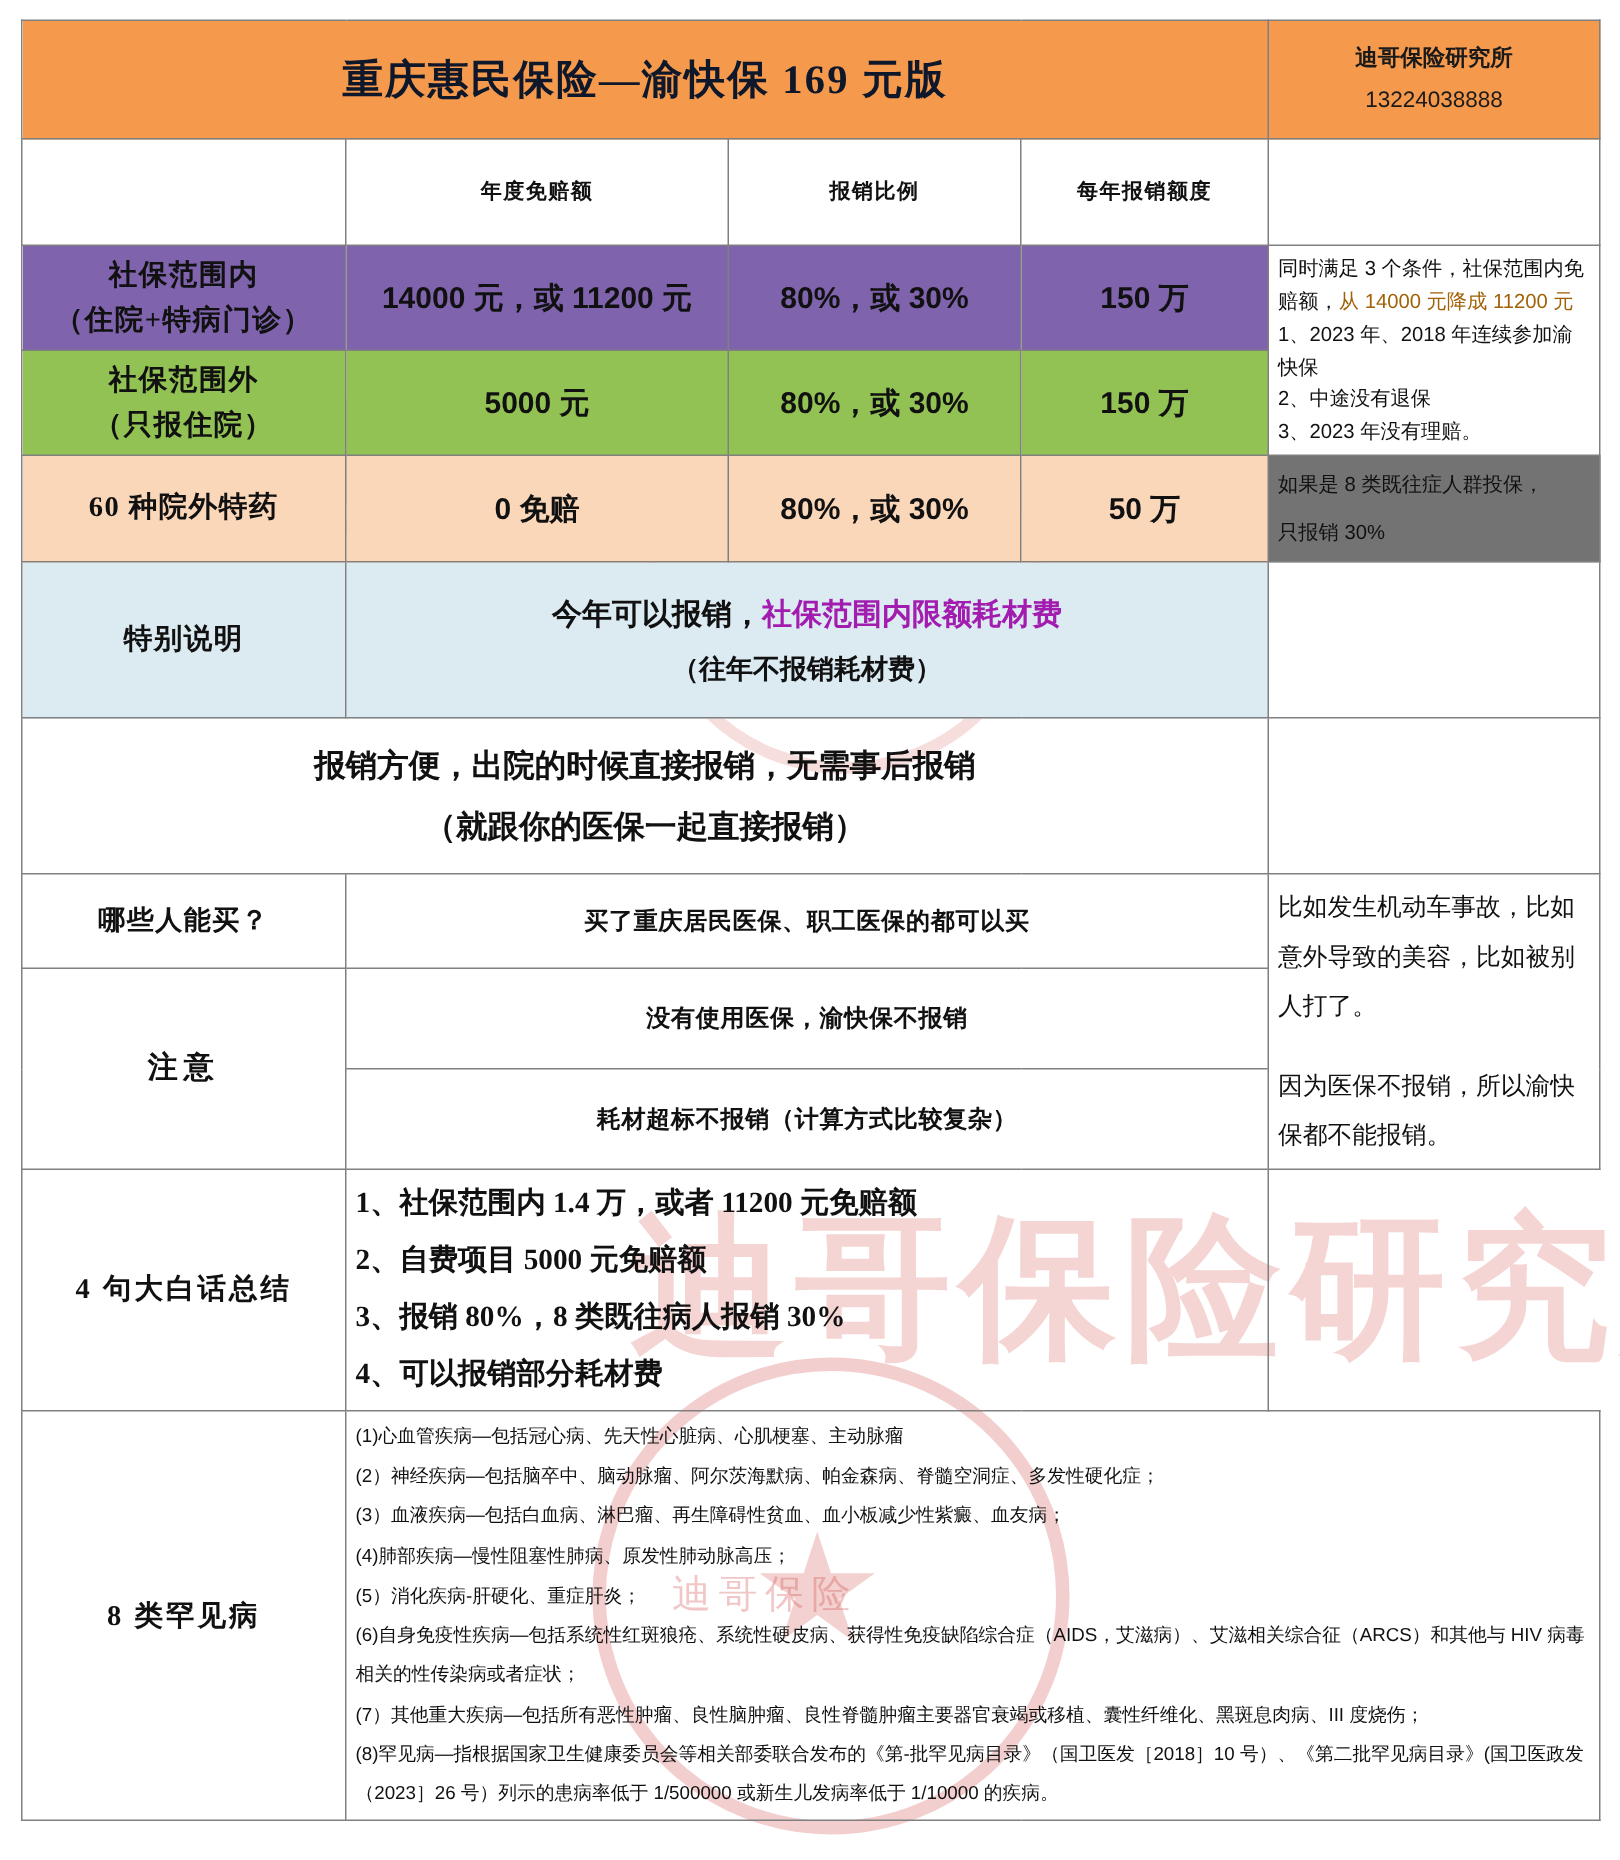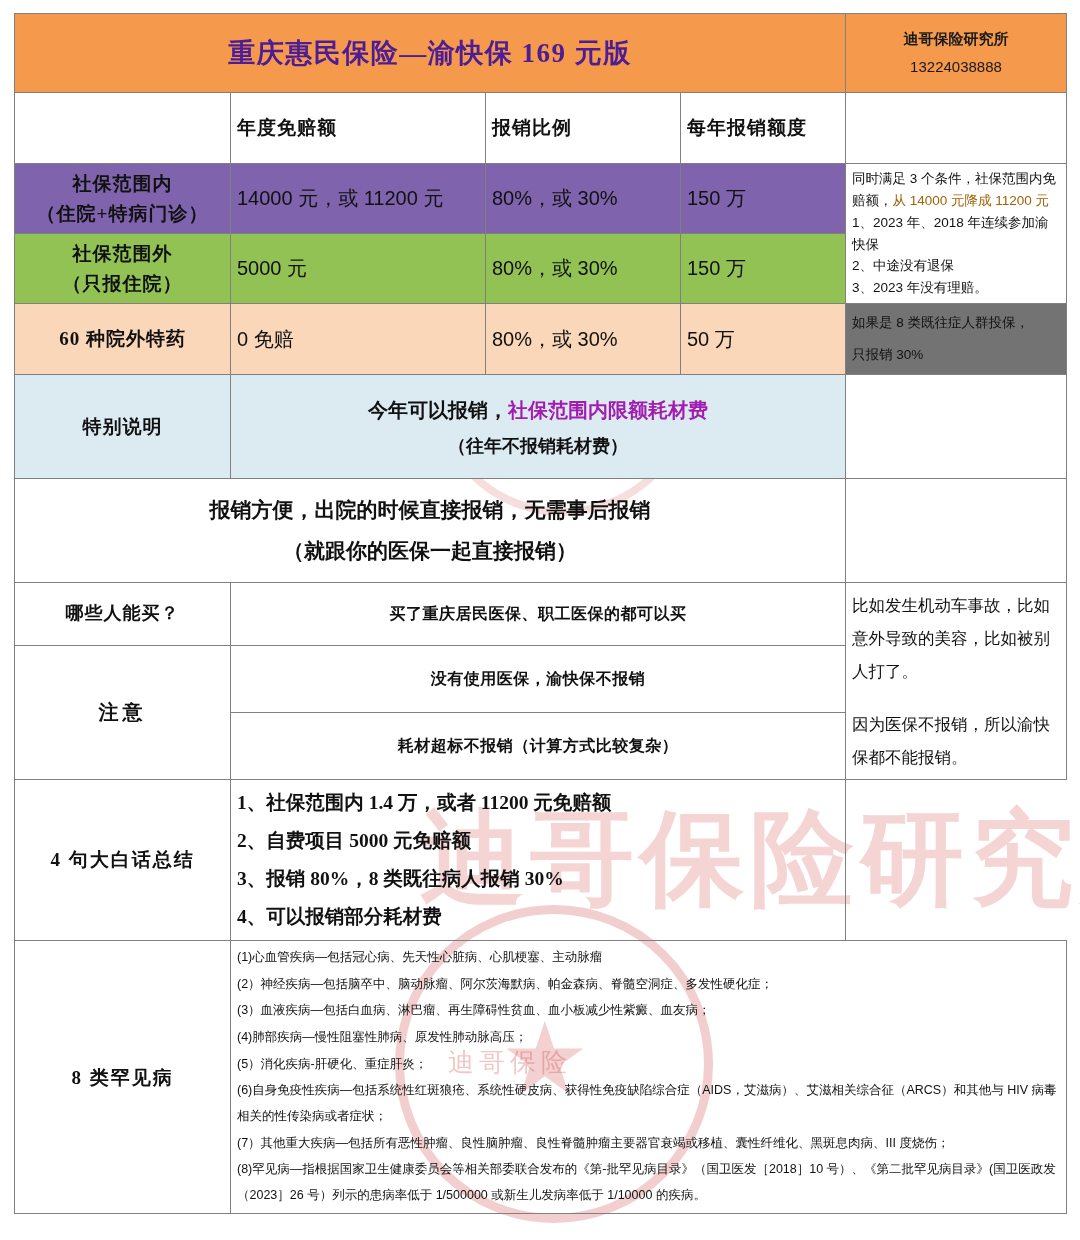--- a/index.html
+++ b/index.html
@@ -81,51 +81,52 @@
 
   
   .hdr-title {
     background: #F5994C;
     text-align: center;
     font-family: "Liberation Serif", serif;
     font-weight: 700;
     font-size: 27px;
     letter-spacing: 1.5px;
     height: 70px;
-    color: #4c1d95;
+    color: #0f172a;
   }
   .hdr-brand {
     background: #F5994C;
     text-align: center;
     font-size: 15px;
     line-height: 1.9;
     color: #1a1a1a;
   }
   .hdr-brand .b1 { font-weight: 600; }
 
   .colhead {
-    text-align: left;
-    font-family: "Liberation Serif", serif;
-    font-weight: 700;
-    font-size: 19px;
+    text-align: center;
+    font-family: "Liberation Serif", serif;
+    font-weight: 700;
+    font-size: 14px;
     letter-spacing: 1px;
     height: 62px;
   }
 
   .rowlabel {
     text-align: center;
     font-family: "Liberation Serif", serif;
     font-weight: 700;
     font-size: 19px;
     line-height: 1.55;
     letter-spacing: 1px;
   }
   .cellval {
+    text-align: center;
     font-size: 20px;
-    font-weight: 400;
+    font-weight: 700;
   }
 
   .r-purple td { background: #7F63AC; }
   .r-green  td { background: #93C254; }
   .r-peach  td { background: #FBD7B9; }
   .r-blue   td { background: #DCEAF2; }
 
   .note {
     font-size: 13.5px;
     line-height: 1.62;

